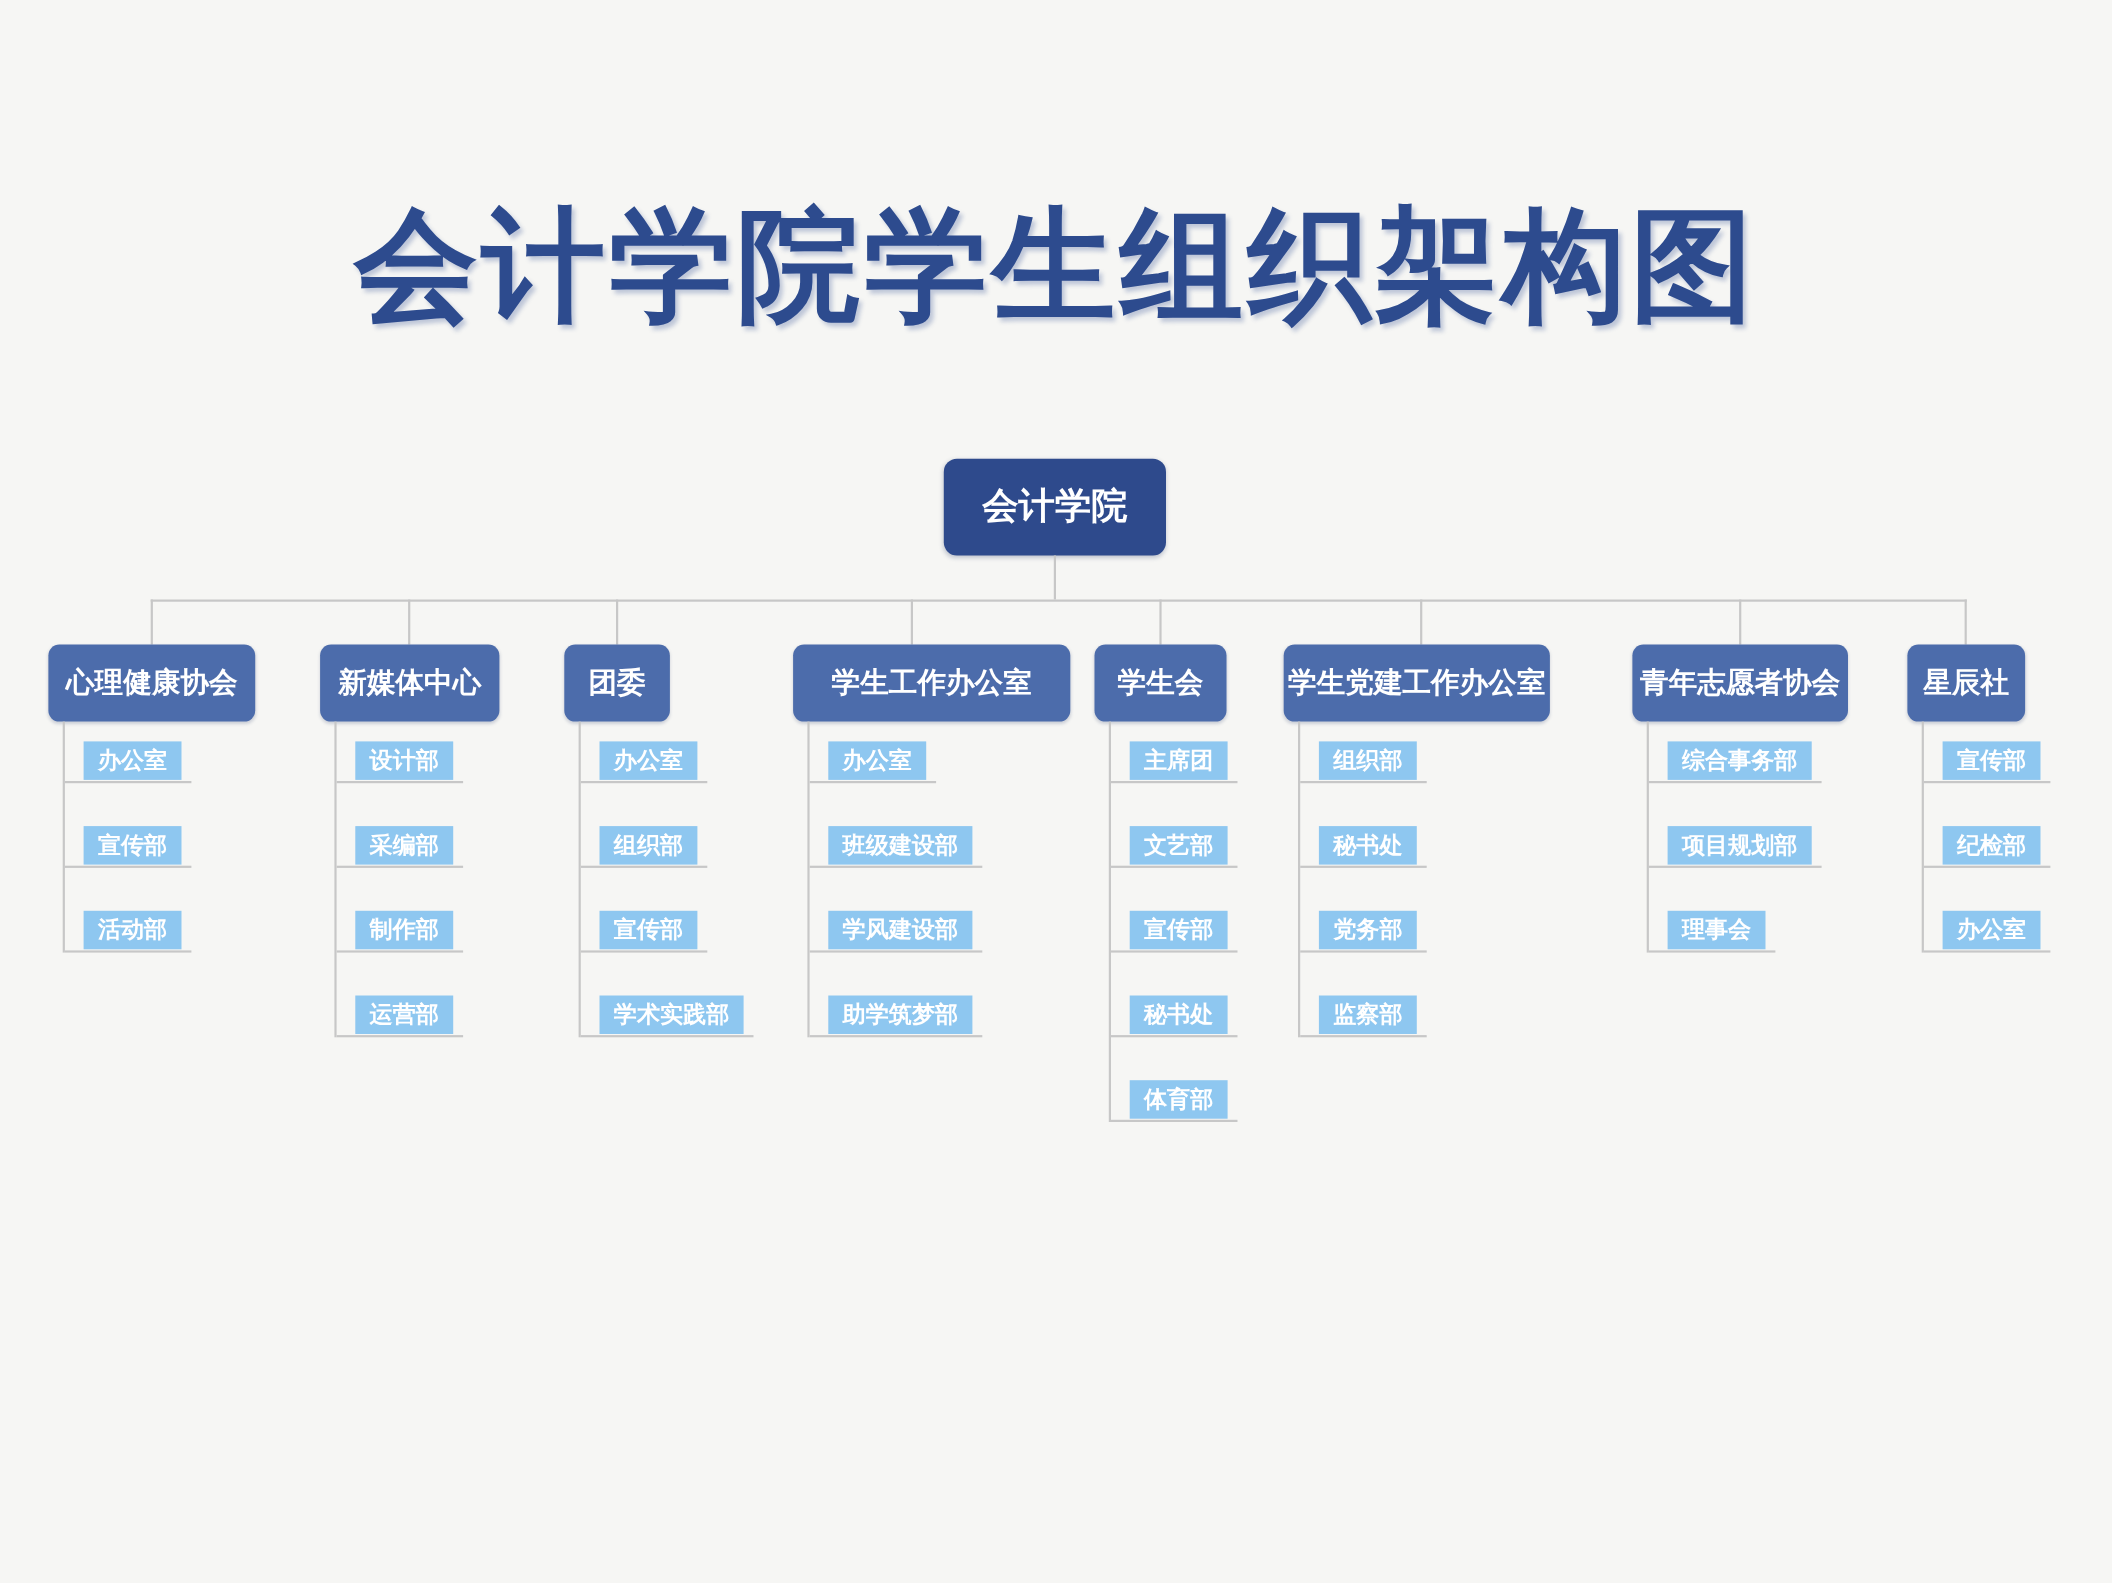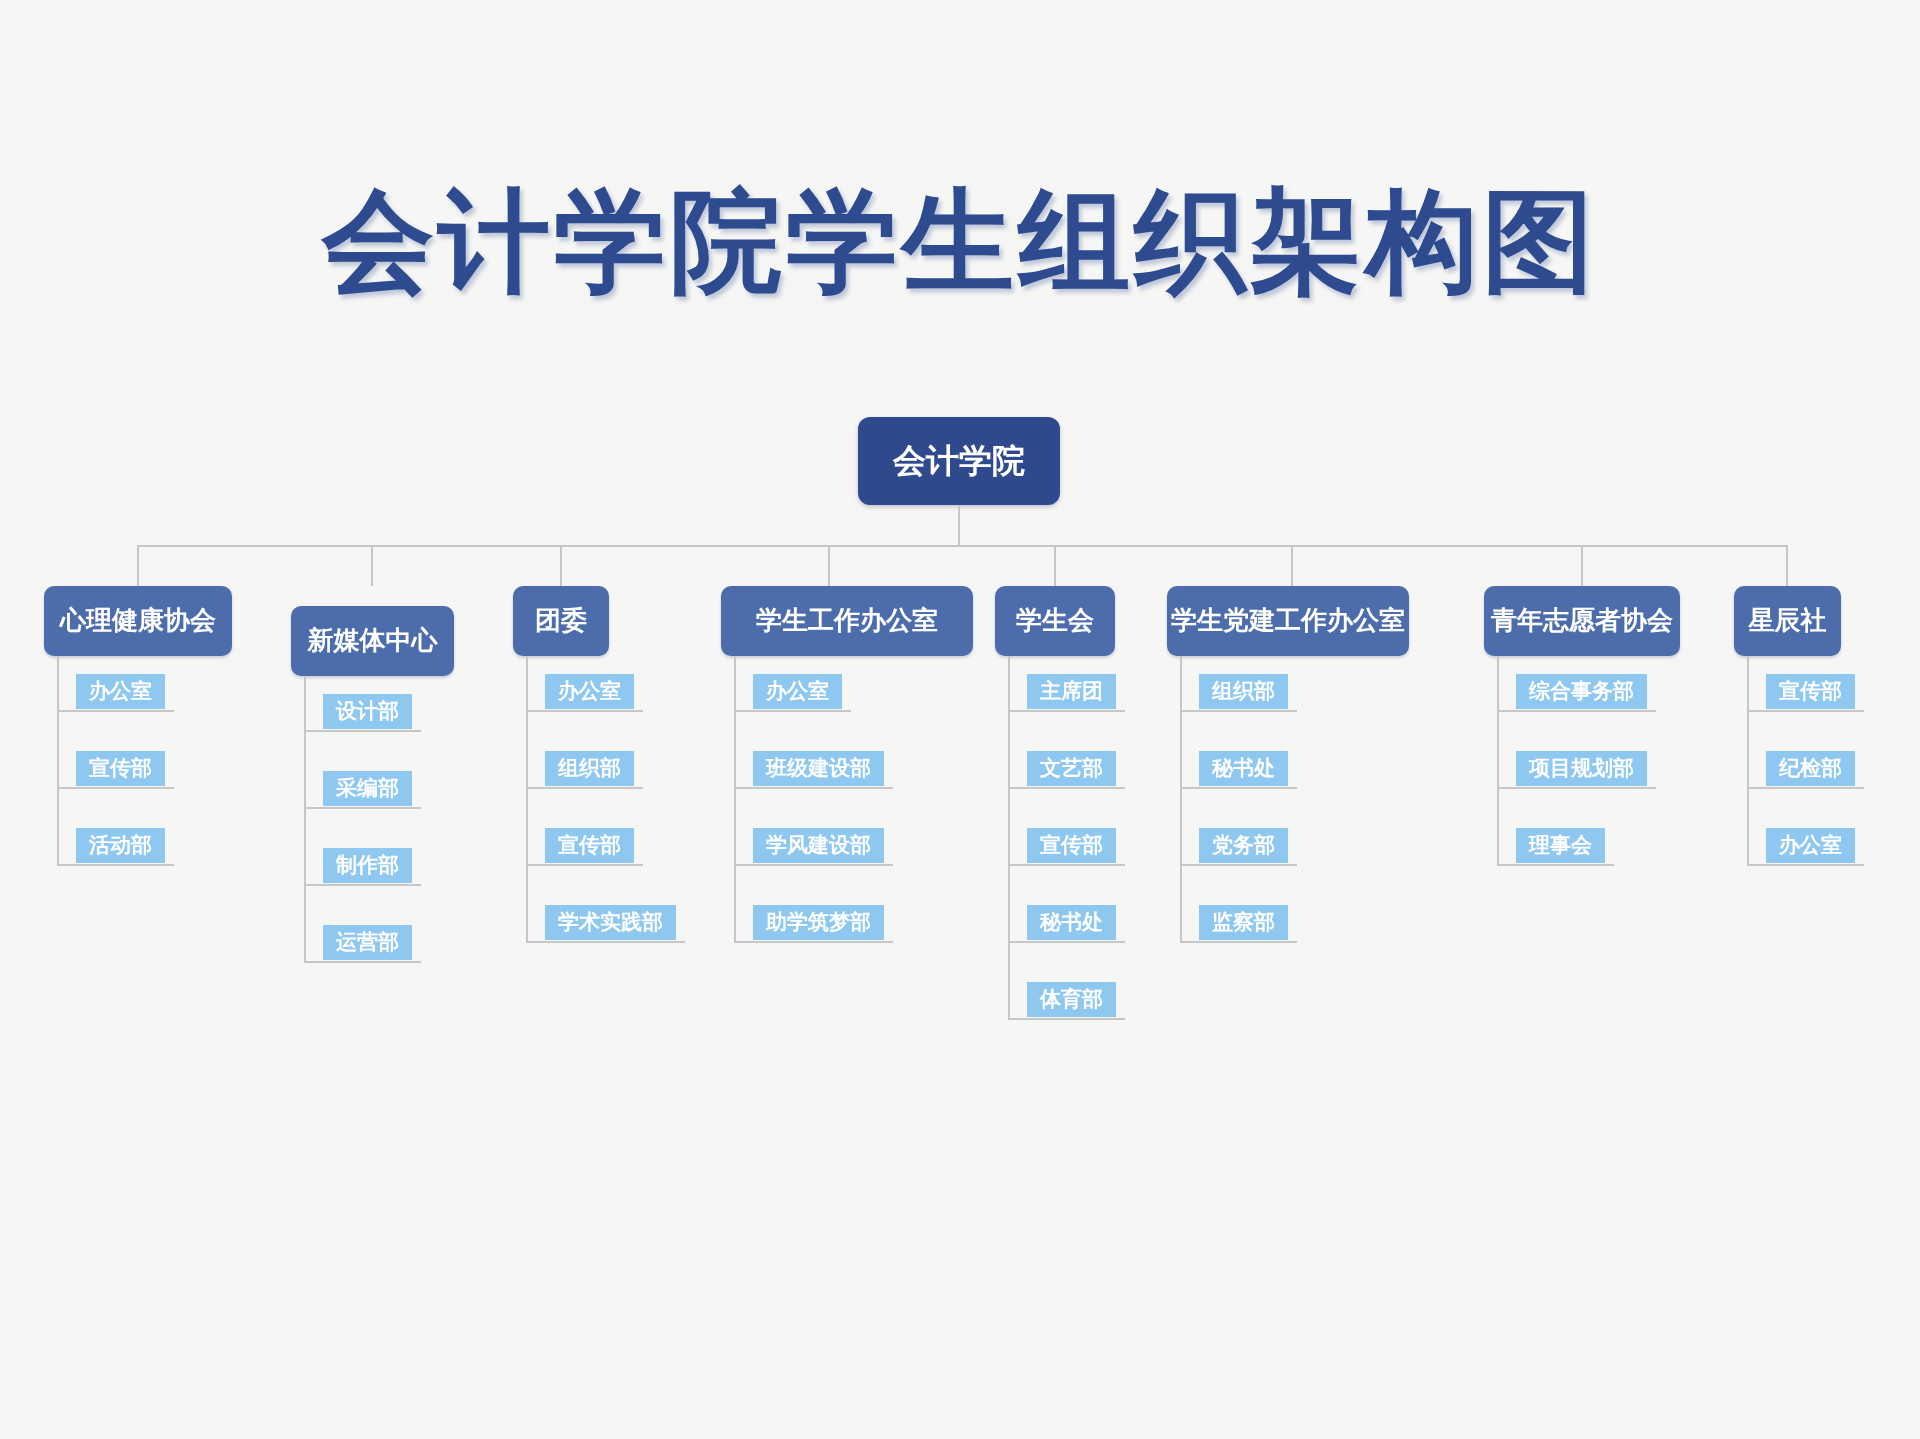--- a/index.html
+++ b/index.html
@@ -116,21 +116,21 @@
         </div>
       <div class="child-row">
           <div class="child-cell">
             <div class="child-box">活动部</div>
           </div>
         </div>
     </div>
   </div>
 
   <div class="column" style="left:291px;">
-    <div class="branch-box" style="width:163px;margin-top:20px;">新媒体中心</div>
+    <div class="branch-box" style="width:163px;">新媒体中心</div>
     <div class="children">
       <div class="child-row first">
           <div class="child-cell">
             <div class="child-box">设计部</div>
           </div>
         </div>
       <div class="child-row">
           <div class="child-cell">
             <div class="child-box">采编部</div>
           </div>

